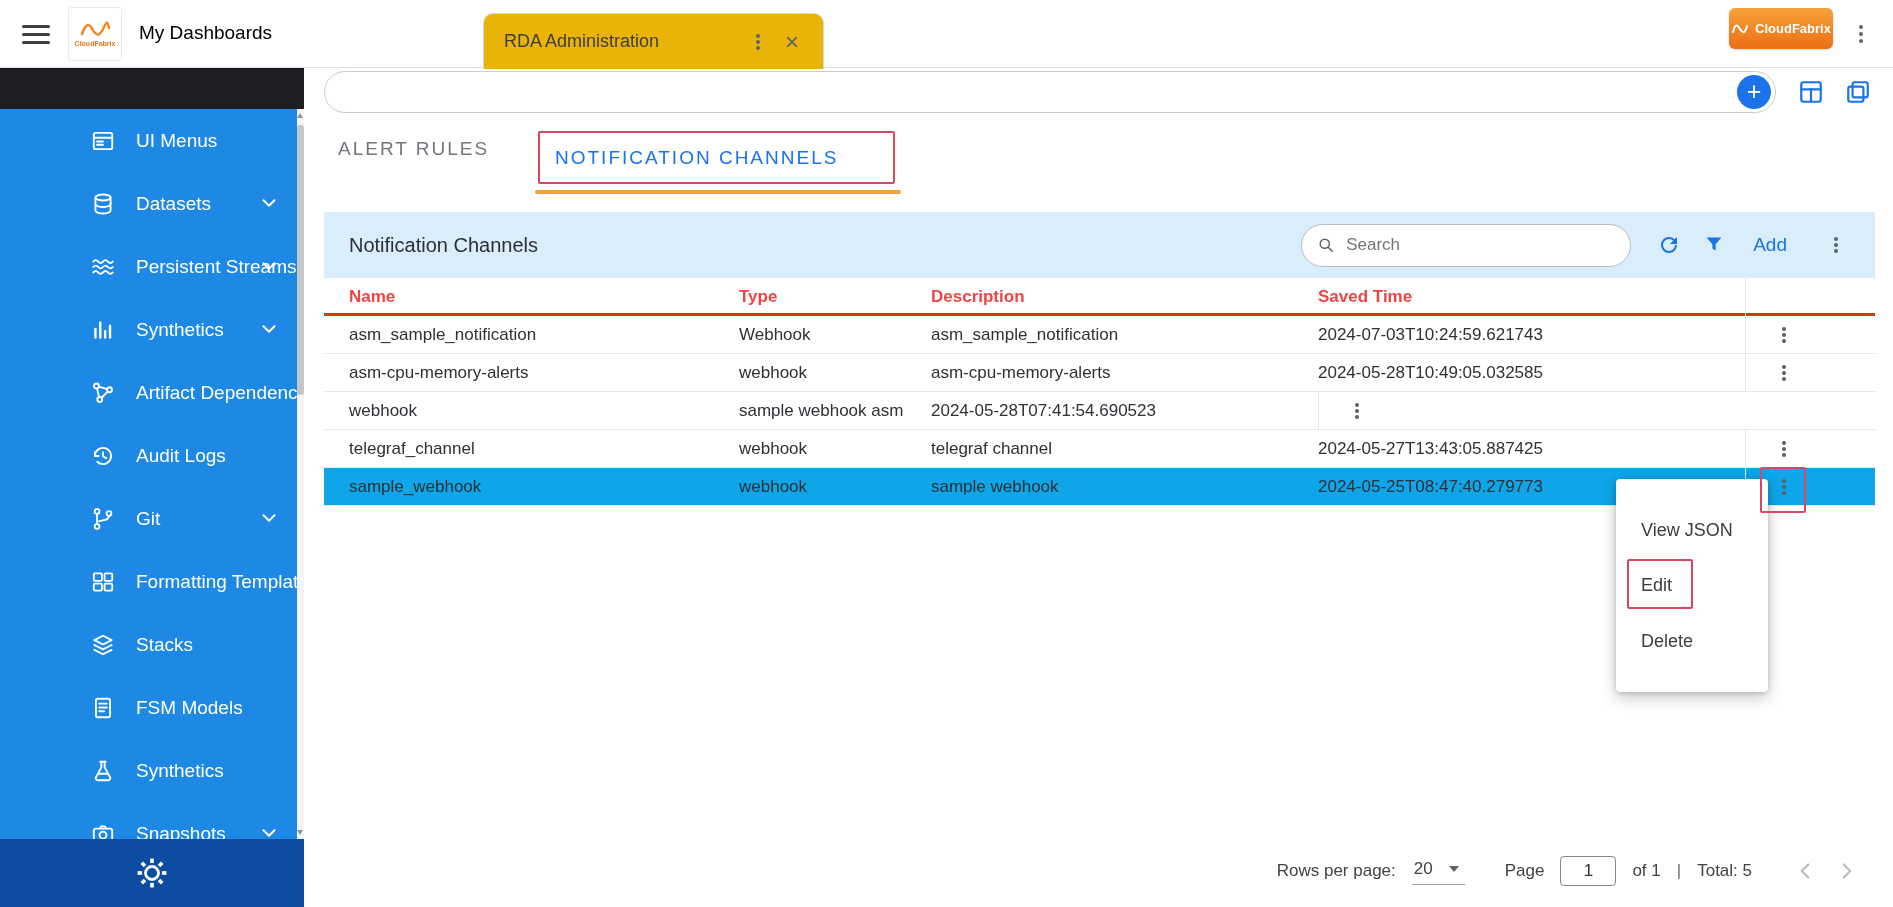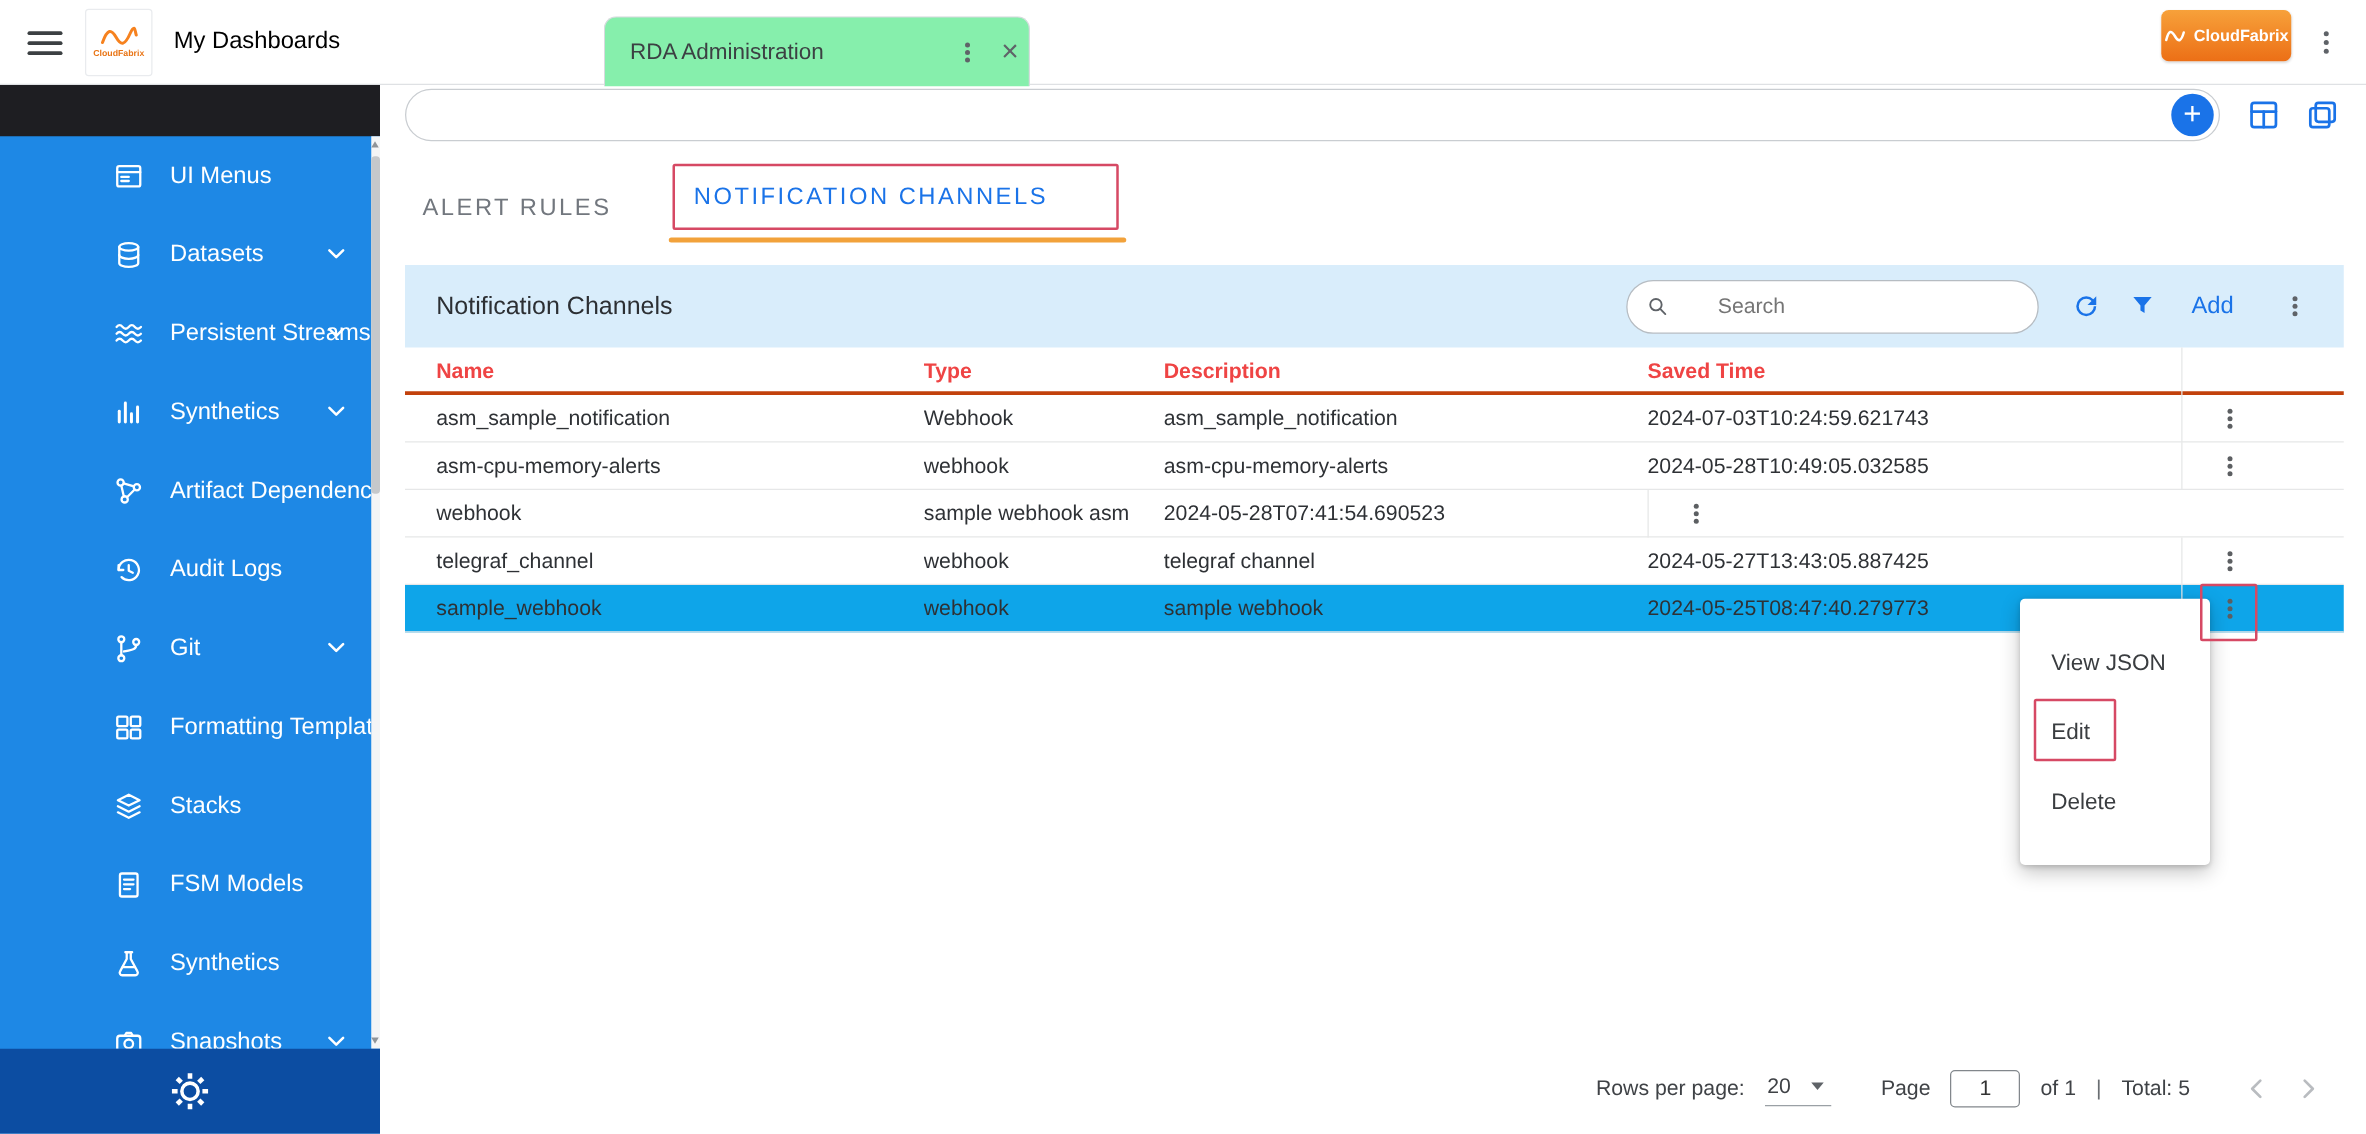--- a/index.html
+++ b/index.html
@@ -12,23 +12,23 @@
   
   .topbar { position: absolute; left:0; top:0; width:1893px; height:68px;
     background:#fff; border-bottom:1px solid #dfe1e4; z-index:10; }
   .hamburger { position:absolute; left:22px; top:25px; width:28px; cursor:pointer; display:block; }
   .hamburger i { display:block; height:3px; background:#3c4043; border-radius:2px; margin-bottom:5px; }
   .logo-tile { position:absolute; left:68px; top:7px; width:54px; height:54px;
     border:1px solid #e9ebee; border-radius:3px; display:flex; flex-direction:column;
     align-items:center; justify-content:center; background:#fff; }
   .logo-tile .logo-text { font-size:7px; color:#e97516; font-weight:bold; margin-top:1px; }
   .dash-label { position:absolute; left:139px; top:22px; font-size:19px; color:#000000; }
-  .app-tab { position:absolute; left:483px; top:13px; width:341px; height:56px; background:#86efac;
+  .app-tab { position:absolute; left:483px; top:13px; width:341px; height:56px; background:#eab308;
     border:1px solid #d7dade; border-bottom:none; border-radius:10px 10px 0 0;
-    display:flex; align-items:center; padding:0 8px 0 20px; z-index:11; }
+    display:flex; align-items:center; padding:0 24px 0 20px; z-index:11; }
   .app-tab-title { font-size:18px; color:#3c4043; flex:1; white-space:nowrap; }
   .tab-close { font-size:24px; color:#5f6368; margin-left:16px; cursor:pointer; line-height:1; }
   .brand-badge { position:absolute; left:1729px; top:8px; width:104px; height:41px; border-radius:6px;
     background:linear-gradient(180deg,#f7a13a,#ec6f16); display:flex; align-items:center;
     justify-content:center; gap:6px; color:#fff; font-size:13px; font-weight:bold; cursor:pointer;
     box-shadow:0 1px 2px rgba(0,0,0,.15); }
   .kebab { display:inline-flex; align-items:center; justify-content:center;
     width:22px; height:32px; color:#5f6368; cursor:pointer; }
   .kebab.hdr { position:absolute; left:1850px; top:18px; }
   .dots { display:inline-block; width:4.5px; height:4.5px; border-radius:50%; background:currentColor;
@@ -65,37 +65,37 @@
   .omnibar { position:absolute; left:20px; top:3px; width:1452px; height:42px;
     border:1px solid #c9cdd1; border-radius:22px; background:#fff; }
   .omni-plus { position:absolute; right:4px; top:3px; width:34px; height:34px; border-radius:50%;
     background:#1a73e8; color:#fff; display:flex; align-items:center; justify-content:center;
     font-size:25px; line-height:1; cursor:pointer; padding-bottom:2px; }
   .omni-icons { position:absolute; left:1494px; top:11px; display:flex; gap:21px; }
   .omni-icons .oi { width:26px; height:26px; cursor:pointer; }
   .stroke-blue svg { width:26px; height:26px; stroke:#1a73e8; fill:none; stroke-width:2;
     stroke-linecap:round; stroke-linejoin:round; }
 
-  .tab-alert { position:absolute; left:34px; top:88px; font-size:19px; letter-spacing:2px;
+  .tab-alert { position:absolute; left:34px; top:70px; font-size:19px; letter-spacing:2px;
     font-weight:500; color:#72777e; cursor:pointer; }
   .tab-notif { position:absolute; left:251px; top:79px; font-size:19px; letter-spacing:2px;
     font-weight:500; color:#1a73e8; cursor:pointer; }
   .tab-underline { position:absolute; left:231px; top:122px; width:366px; height:4px;
     background:#f2a23b; border-radius:2px; }
   .hl-box { position:absolute; border:2.5px solid #d64964; border-radius:2px; pointer-events:none; }
   .tab-hl-box { left:234px; top:63px; width:357px; height:53px; z-index:6; }
   .kebab-hl-box { left:1456px; top:399px; width:46px; height:46px; z-index:26; }
 
   
   .panel { position:absolute; left:20px; top:144px; width:1551px; }
   .panel-header { height:66px; background:#d9edfb; display:flex; align-items:center; padding-left:25px; }
   .panel-title { font-size:20px; color:#2c2f33; }
   .panel-tools { margin-left:auto; display:flex; align-items:center; margin-right:28px; }
   .search-pill { width:330px; height:43px; border:1px solid #b6bcc2; border-radius:22px; background:#fff;
-    display:flex; align-items:center; padding:0 14px;gap:28px; }
+    display:flex; align-items:center; padding:0 14px; }
   .search-pill svg { flex:0 0 20px; margin-right:10px; }
   .search-pill input { border:none; outline:none; flex:1; font-size:17px; color:#333;
     font-family:inherit; background:transparent; }
   .tool-ic { width:24px; height:24px; cursor:pointer; }
   .tool-refresh { margin-left:26px; }
   .tool-filter { margin-left:22px; }
   .add-link { margin-left:26px; font-size:19px; color:#1a73e8; cursor:pointer; }
   .panel-kebab { margin-left:38px; color:#5f6368; }
 
   .t-head, .t-row { display:grid; grid-template-columns:390px 192px 387px 427px 130px;

